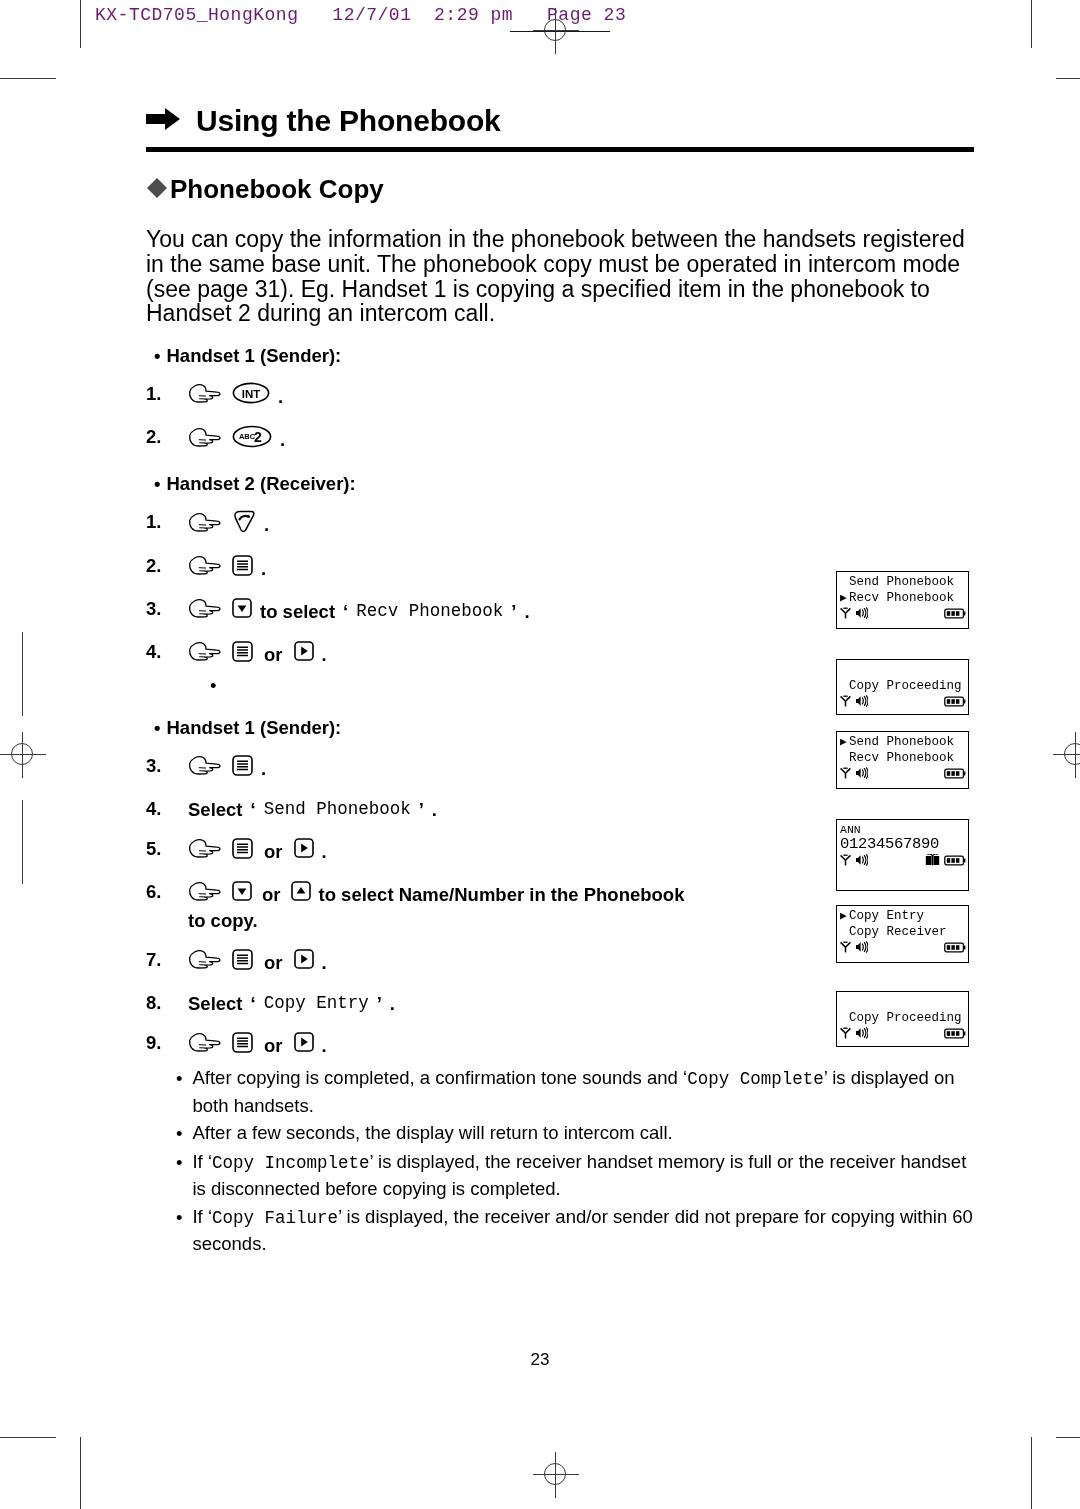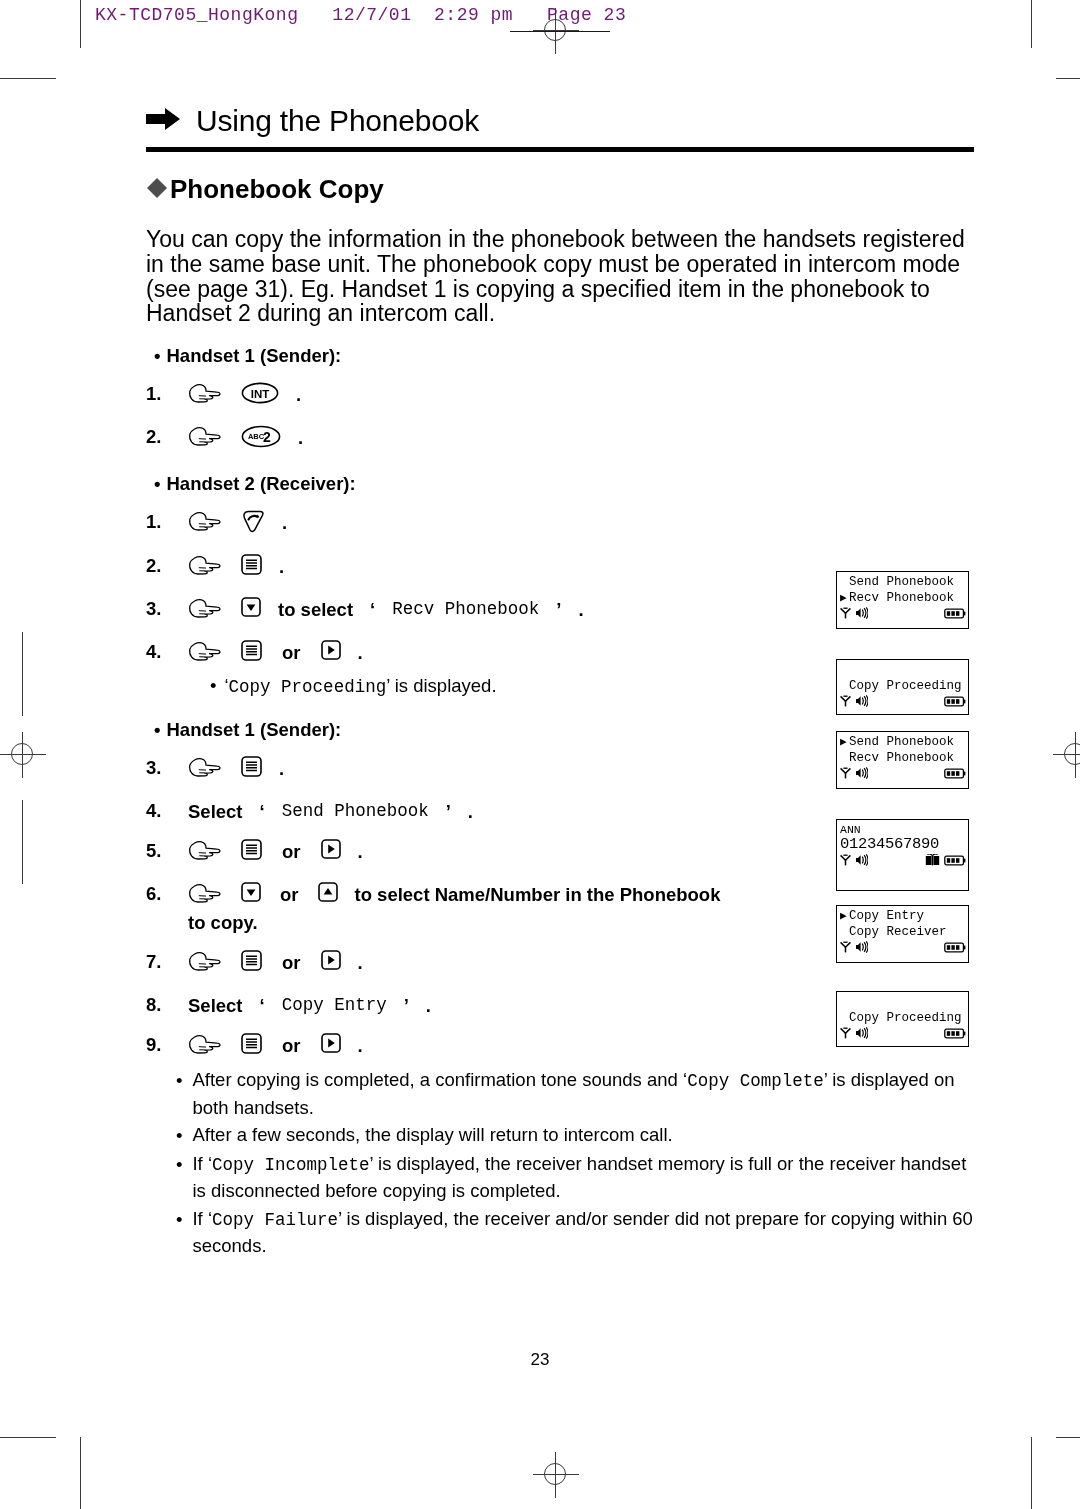--- a/index.html
+++ b/index.html
@@ -70,21 +70,21 @@
   .chapter-title {
     display: flex;
     align-items: center;
     gap: 16px;
     margin: 0 0 0 0;
   }
   .arrow-icon { display: block; }
   .chapter-title h1 {
     margin: 0;
     font-size: 30px;
-    font-weight: normal;
+    font-weight: bold;
     letter-spacing: -0.2px;
   }
   .title-rule {
     margin-top: 9px;
     height: 5px;
     background: #000;
     width: 100%;
   }
 
   
@@ -127,23 +127,23 @@
     font-weight: bold;
     width: 42px;
     flex: 0 0 42px;
   }
   .step-body {
     flex: 1 1 auto;
     padding-top: 1px;
   }
   .step-line {
     display: flex;
-    align-items: flex-start;
+    align-items: center;
     flex-wrap: wrap;
-    gap: 17px;
+    gap: 8px;
   }
   .step-text { font-weight: bold; }
   .mono {
     font-family: "Liberation Mono", monospace;
     font-weight: normal;
     font-size: 17.5px;
   }
   .quo { font-weight: bold; }
 
   
@@ -436,24 +436,20 @@
         <span class="glyph">
           <svg width="20" height="20" viewBox="0 0 20 20">
             <rect x="1" y="1" width="18" height="18" rx="3.6" ry="3.6" fill="#fff" stroke="#000" stroke-width="1.6"></rect>
             <path d="M7.2 5.6 V14.4 L13.8 10 Z" fill="#000"></path>
           </svg>
         </span>
         <span class="step-text">.</span>
       </div>
       <div class="substep">
         <span class="bdot">•</span>
-        <span>
-          <span>‘</span><span class="mono">Copy Proceeding</span><span>’</span>
-          <span>is displayed.</span>
-        </span>
       </div>
     </div>
   </div>
 
   <div class="grouphead">
     <span class="dot">•</span><span>Handset 1 (Sender):</span>
   </div>
 
   <div class="step">
     <div class="step-num">3.</div>

